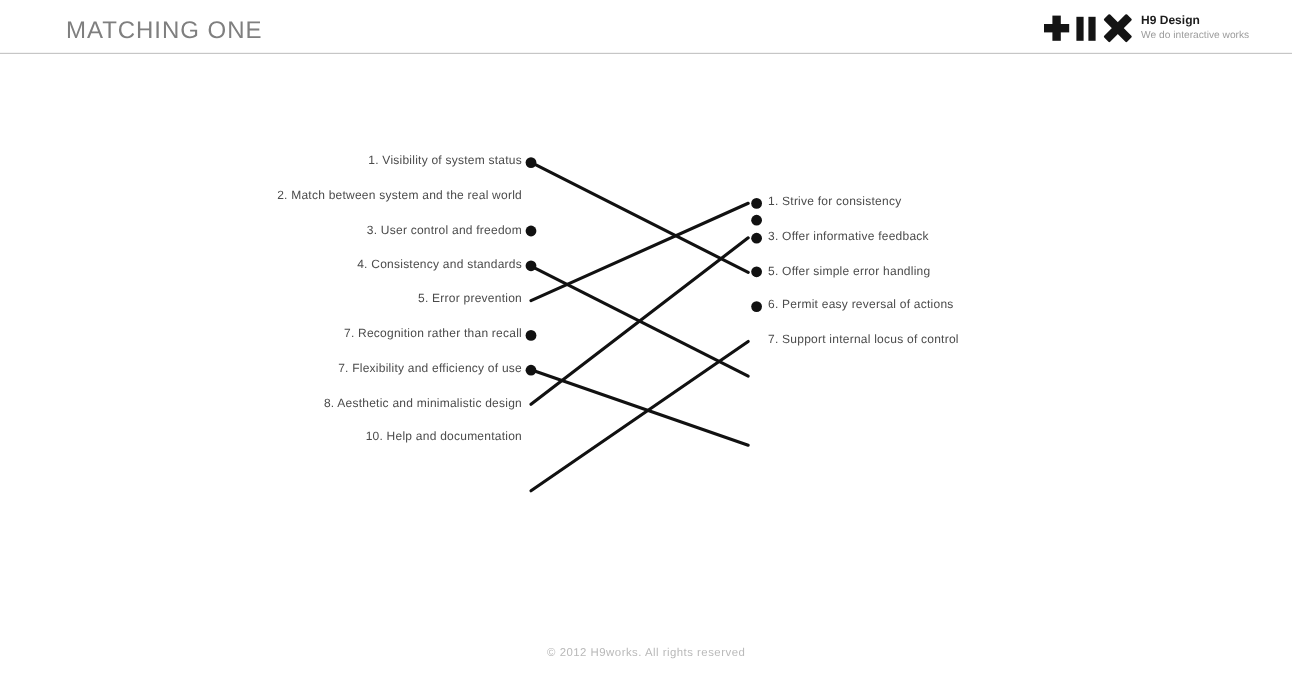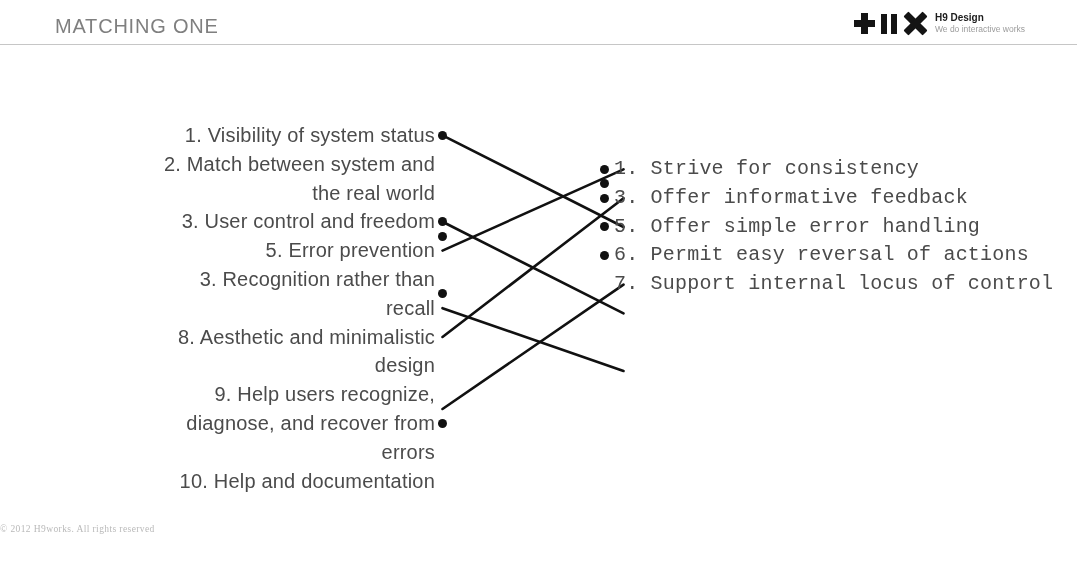--- a/index.html
+++ b/index.html
@@ -12,56 +12,56 @@
   .page { position: relative; width: 1077px; height: 558px; overflow: hidden; background: #fff; }
 
   
   .title {
     position: absolute; left: 55px; top: 15px; margin: 0;
     font-size: 20px; font-weight: 400; color: #7f7f7f; letter-spacing: 0.8px;
   }
   .divider {
     position: absolute; left: 0; right: 0; top: 44px; height: 1px; background: #c6c6c6;
   }
-  .logo { position: absolute; top: 11px; right: 52px; display: flex; align-items: center; }
+  .logo { position: absolute; top: 11px; right: 36px; display: flex; align-items: center; }
   .glyph { display: inline-block; }
   .g-plus { width: 21px; height: 21px; position: relative; margin-right: 6px; }
   .g-plus::before { content: ""; position: absolute; left: 0; top: 7px; width: 21px; height: 7px; background: #141414; }
   .g-plus::after  { content: ""; position: absolute; left: 7px; top: 0; width: 7px; height: 21px; background: #141414; }
   .g-bars { display: flex; gap: 4px; margin-right: 6px; }
   .g-bars i { display: block; width: 6px; height: 20px; background: #141414; }
   .g-x { width: 25px; height: 25px; position: relative; margin-right: 7px; }
   .g-x::before, .g-x::after {
     content: ""; position: absolute; left: -1px; top: 9px; width: 27px; height: 7px;
     background: #141414; border-radius: 1px;
   }
   .g-x::before { transform: rotate(45deg); }
   .g-x::after  { transform: rotate(-45deg); }
   .logo-text { display: flex; flex-direction: column; line-height: 1.25; }
   .logo-name { font-size: 10px; font-weight: bold; color: #1c1c1c; }
   .logo-tagline { font-size: 8.5px; font-style: normal; color: #9c9c9c; }
 
   
-  .col { position: absolute; font-size: 20px; color: #4b4b4b; line-height: 28.8px; letter-spacing: 0.2px; }
+  .col { position: absolute; font-size: 10px; color: #4b4b4b; line-height: 28.8px; letter-spacing: 0.2px; }
   #left-col  { top: 121px; right: 642px; width: 285px; text-align: right; }
-  #right-col { top: 155px; left: 614px; width: 360px; text-align: left; white-space: nowrap; font-family: Liberation Mono, monospace; }
+  #right-col { top: 155px; left: 640px; width: 360px; text-align: left; white-space: nowrap; }
   .item { position: relative; }
   .dot {
     position: absolute; width: 9px; height: 9px; border-radius: 50%;
     background: #111; top: 50%; margin-top: -4.5px;
   }
   #left-col  .dot { right: -12px; }
   #right-col .dot { left: -14px; }
 
   #lines { position: absolute; left: 0; top: 0; width: 1077px; height: 567px; pointer-events: none; }
 
   
   .footer {
-    position: absolute; left: 0; right: 0; top: 524px; 
-    font-size: 9.5px; color: #b9b9b9; letter-spacing: 0.4px; font-family: Liberation Serif, serif;
+    position: absolute; left: 0; right: 0; top: 539px; text-align: center;
+    font-size: 9.5px; color: #b9b9b9; letter-spacing: 0.4px;
   }
 </style>
 </head>
 <body>
 
 <div class="page">
 
   <h1 class="title">MATCHING ONE</h1>
 
   <div class="logo">
@@ -85,25 +85,25 @@
       <line x1="442.5" y1="250.578125" x2="623.5" y2="169.390625" stroke="#111111" stroke-width="2.6" stroke-linecap="round"></line>
       <line x1="442.5" y1="308.171875" x2="623.5" y2="370.96875" stroke="#111111" stroke-width="2.6" stroke-linecap="round"></line>
       <line x1="442.5" y1="336.96875" x2="623.5" y2="198.1875" stroke="#111111" stroke-width="2.6" stroke-linecap="round"></line>
       <line x1="442.5" y1="408.96875" x2="623.5" y2="284.578125" stroke="#111111" stroke-width="2.6" stroke-linecap="round"></line>
     </svg>
 
   <div class="col" id="left-col">
       <div class="item"><span>1. Visibility of system status</span><span class="dot" id="left-dot-1"></span></div>
       <div class="item"><span>2. Match between system and the real world</span></div>
       <div class="item"><span>3. User control and freedom</span><span class="dot" id="left-dot-3"></span></div>
-      <div class="item"><span class="dot" id="left-dot-4"></span></div>
+      <div class="item"><span>4. Consistency and standards</span><span class="dot" id="left-dot-4"></span></div>
       <div class="item"><span>5. Error prevention</span></div>
-      <div class="item"><span>3. Recognition rather than recall</span><span class="dot" id="left-dot-6"></span></div>
+      <div class="item"><span>7. Recognition rather than recall</span><span class="dot" id="left-dot-6"></span></div>
+      <div class="item"><span>7. Flexibility and efficiency of use</span><span class="dot" id="left-dot-7"></span></div>
       <div class="item"><span>8. Aesthetic and minimalistic design</span></div>
-      <div class="item"><span>9. Help users recognize, diagnose, and recover from errors</span><span class="dot" id="left-dot-9"></span></div>
       <div class="item"><span>10. Help and documentation</span></div>
     </div>
   <div class="col" id="right-col">
       <div class="item"><span>1. Strive for consistency</span><span class="dot" id="right-dot-1"></span></div>
       <div class="item"><span class="dot" id="right-dot-2"></span></div>
       <div class="item"><span>3. Offer informative feedback</span><span class="dot" id="right-dot-3"></span></div>
       <div class="item"><span>5. Offer simple error handling</span><span class="dot" id="right-dot-5"></span></div>
       <div class="item"><span>6. Permit easy reversal of actions</span><span class="dot" id="right-dot-6"></span></div>
       <div class="item"><span>7. Support internal locus of control</span></div>
     </div>

